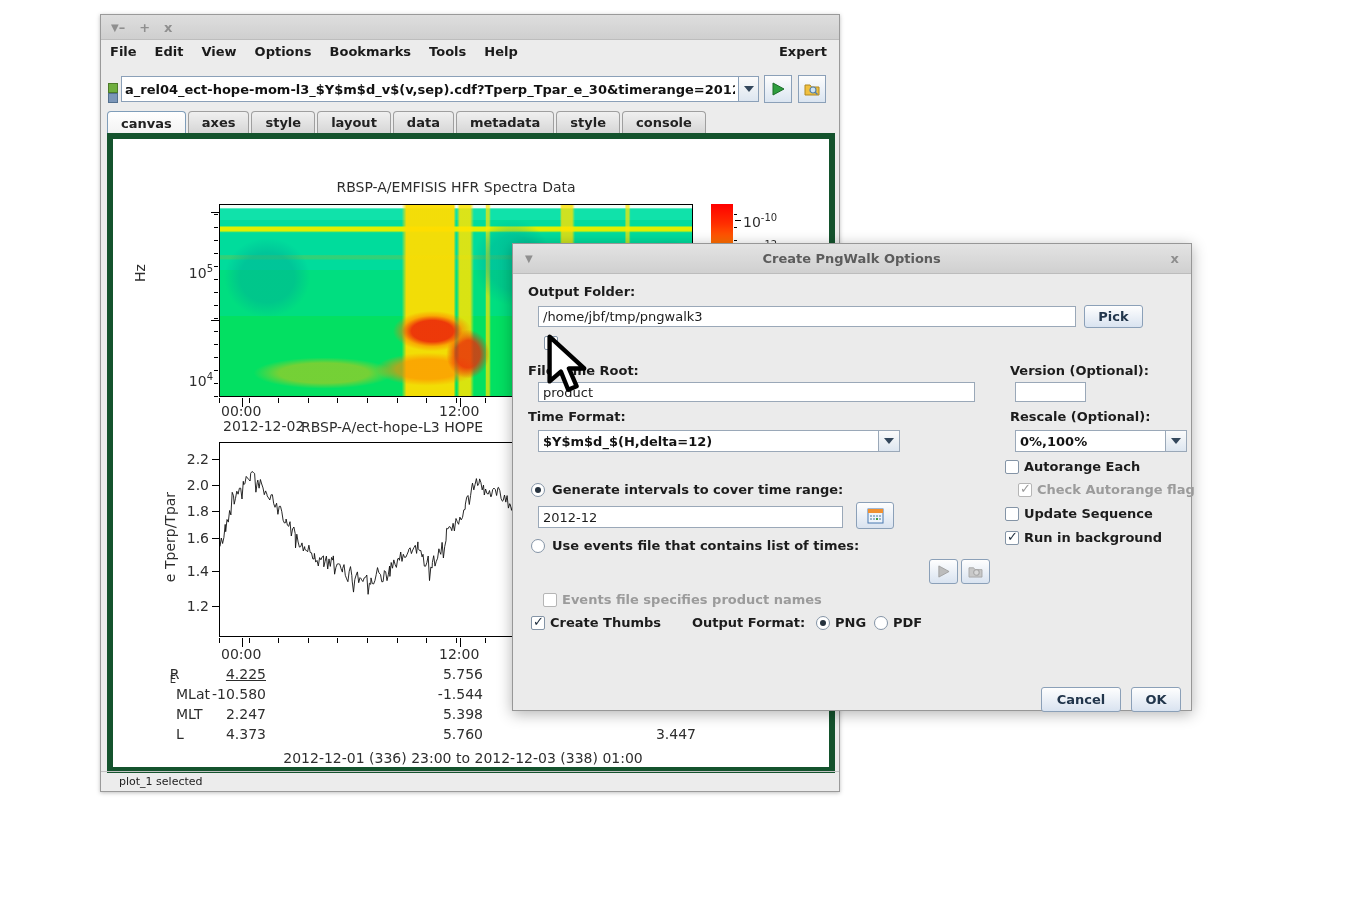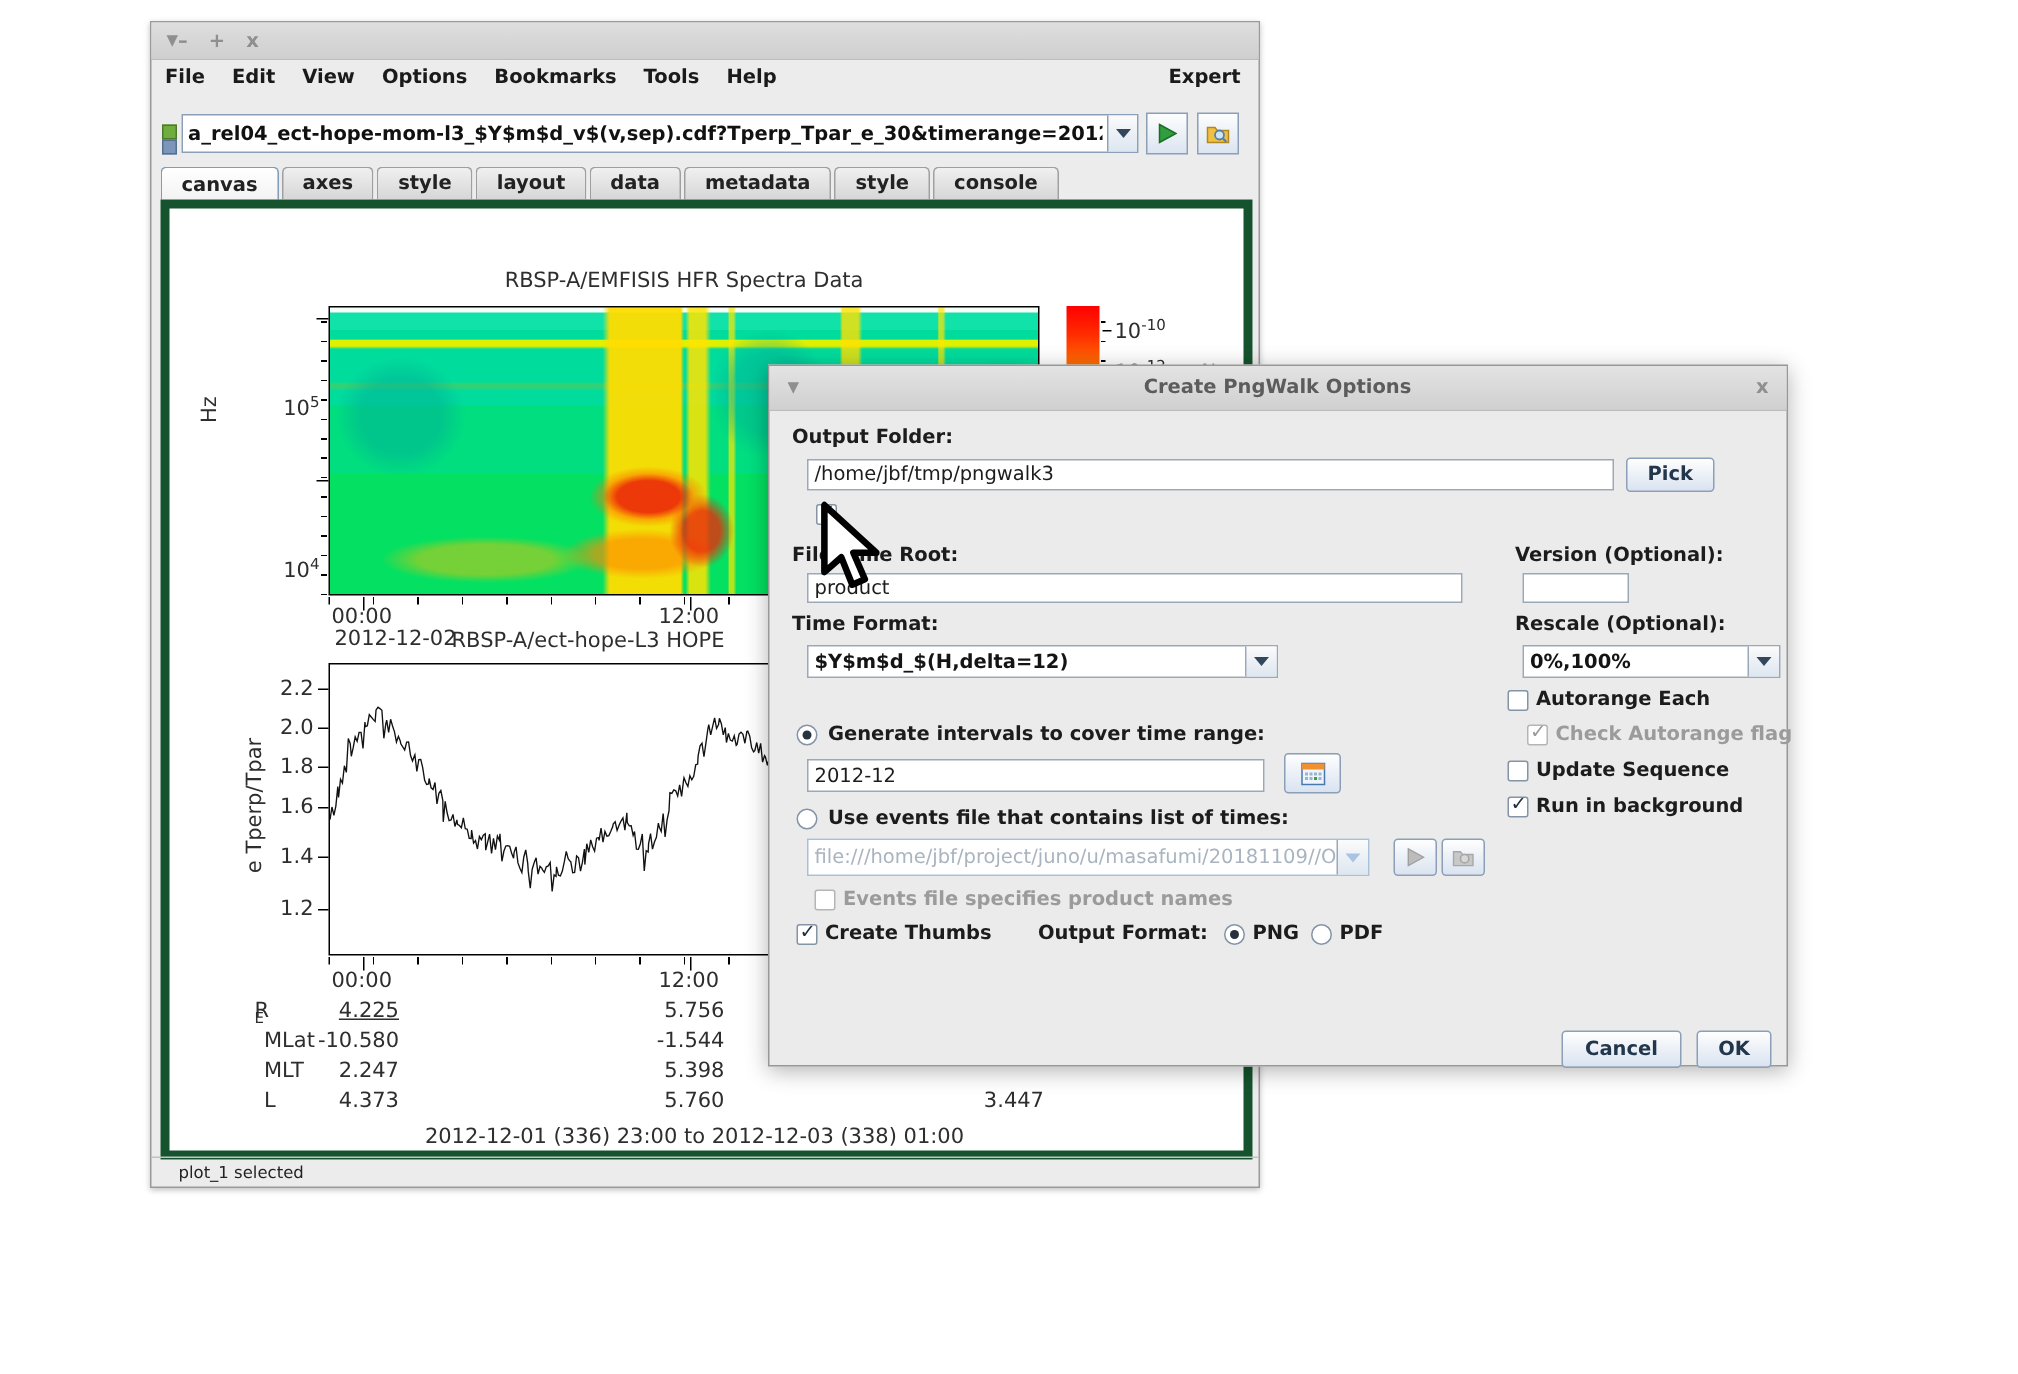--- a/index.html
+++ b/index.html
@@ -269,21 +269,21 @@
   <div class="tfield" style="left:25px;top:138px;width:437px;height:20px;">
     <span>product</span>
     </div>
 
   <div class="lbl" style="left:497px;top:119px;">Version (Optional):</div>
   <div class="tfield" style="left:502px;top:138px;width:71px;height:20px;">
     <span></span>
     </div>
 
   <div class="lbl" style="left:15px;top:165px;">Time Format:</div>
-  <div class="combo" style="left:25px;top:186px;width:314px;height:22px;">
+  <div class="combo" style="left:25px;top:186px;width:362px;height:22px;">
     <span class="val">$Y$m$d_$(H,delta=12)</span>
     <span class="cbtn">
         <span class="arrowdn"></span>
       </span>
   </div>
 
   <div class="lbl" style="left:497px;top:165px;">Rescale (Optional):</div>
   <div class="combo" style="left:502px;top:186px;width:172px;height:22px;">
     <span class="val">0%,100%</span>
     <span class="cbtn">
@@ -320,26 +320,20 @@
         <rect x="3" y="10" width="2" height="2"></rect>
           <rect x="6" y="10" width="2" height="2"></rect>
           <rect x="12" y="10" width="2" height="2"></rect>
       </g>
       <rect x="9" y="10" width="2" height="2" fill="#3aa040"></rect>
     </svg>
   </div>
 
   <div class="rb" style="left:18px;top:295px;"></div>
   <div class="lbl" style="left:39px;top:294px;">Use events file that contains list of times:</div>
-  <div class="combo" style="left:25px;top:315px;width:375px;height:25px;border-color:#a8c0d8;">
-    <span class="val dis">file:///home/jbf/project/juno/u/masafumi/20181109//O</span>
-    <span class="cbtn">
-        <span class="arrowdn dis"></span>
-      </span>
-  </div>
   <div class="btn" style="left:416px;top:315px;width:29px;height:25px;">
     <svg width="13" height="13" viewBox="0 0 14 14">
       <polygon points="2,1 13,7 2,13" fill="#bcbcbc" stroke="#a0a0a0" stroke-width="1"></polygon>
     </svg>
   </div>
   <div class="btn" style="left:448px;top:315px;width:29px;height:25px;">
     <svg width="15" height="13" viewBox="0 0 16 14">
       <path d="M1,3 L6,3 L7.5,5 L15,5 L15,13 L1,13 Z" fill="#c8c8c8" stroke="#a8a8a8" stroke-width="1"></path>
       <circle cx="9" cy="8" r="3" fill="#d8d8d8" stroke="#a8a8a8" stroke-width="1.2"></circle>
     </svg>

